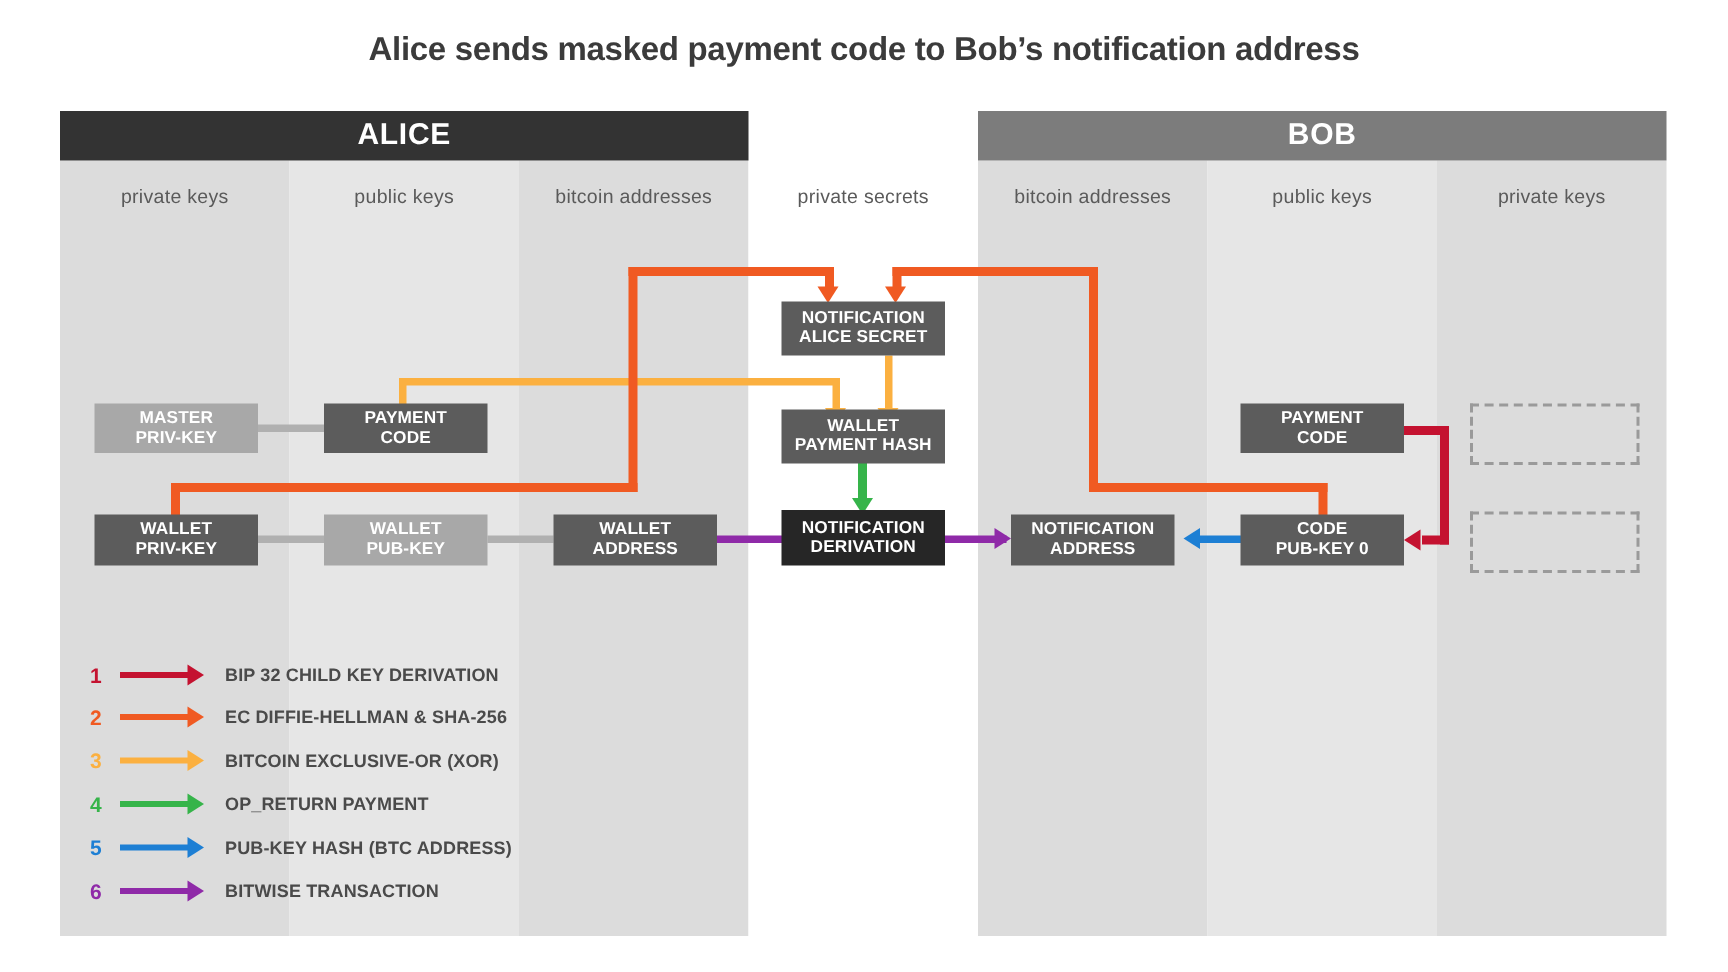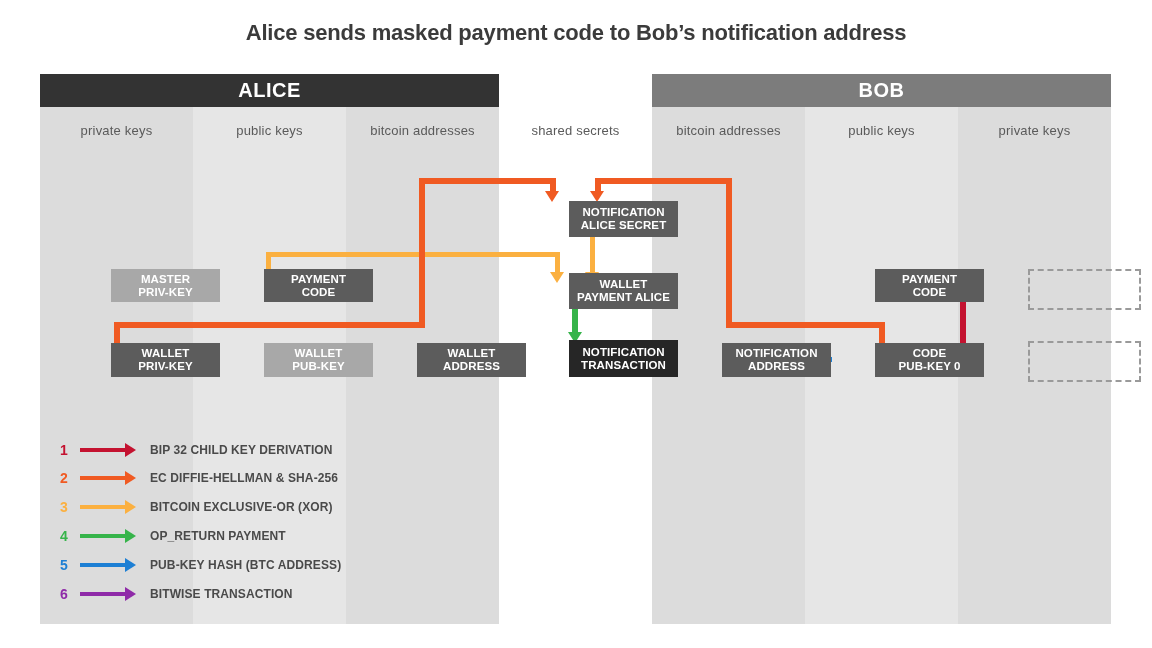--- a/index.html
+++ b/index.html
@@ -32,21 +32,21 @@
 
   
   .collabel{position:absolute;top:118px;height:24px;display:flex;
             align-items:center;justify-content:center;
             font-size:13px;color:#5a5a5a;width:153px;letter-spacing:0.2px;}
 
   
   .node{position:absolute;display:flex;flex-direction:column;
         align-items:center;justify-content:center;text-align:center;
         color:#ffffff;font-weight:bold;font-size:11.5px;line-height:13px;
-        letter-spacing:0.1px;z-index:6;margin-left:48px;}
+        letter-spacing:0.1px;z-index:6;}
   .node span{display:block;white-space:nowrap;}
   .node.dark{background:#5c5c5c;}
   .node.darker{background:#262626;}
   .node.light{background:#a8a8a8;}
   .node.ghost{background:transparent;border:2px dashed #9a9a9a;}
 
   
   .wire{position:absolute;z-index:4;}
   .gray{background:#b0b0b0;}
   .purple{background:#8f2aa8;}
@@ -85,21 +85,21 @@
   <div class="band c4"></div>
   <div class="band c5"></div>
   <div class="band c6"></div>
 
   <div class="party bob">BOB</div>
   <div class="party alice">ALICE</div>
 
   <div class="collabel" style="left:40px">private keys</div>
   <div class="collabel" style="left:193px">public keys</div>
   <div class="collabel" style="left:346px">bitcoin addresses</div>
-  <div class="collabel" style="left:499px">shared secrets</div>
+  <div class="collabel" style="left:499px">private secrets</div>
   <div class="collabel" style="left:652px">bitcoin addresses</div>
   <div class="collabel" style="left:805px">public keys</div>
   <div class="collabel" style="left:958px">private keys</div>
 
   <div class="wire gray" style="left:172px;top:283px;width:44px;height:5px"></div>
 
   <div class="wire gray" style="left:172px;top:357px;width:44px;height:5px"></div>
 
   <div class="wire gray" style="left:325px;top:357px;width:44px;height:5px"></div>
 
@@ -166,26 +166,26 @@
     <span>ADDRESS</span>
   </div>
 
   <div class="node dark" style="left:521px;top:201px;width:109px;height:36px">
     <span>NOTIFICATION</span>
     <span>ALICE SECRET</span>
   </div>
 
   <div class="node dark" style="left:521px;top:273px;width:109px;height:36px">
     <span>WALLET</span>
-    <span>PAYMENT ALICE</span>
+    <span>PAYMENT HASH</span>
   </div>
 
   <div class="node darker" style="left:521px;top:340px;width:109px;height:37px">
     <span>NOTIFICATION</span>
-    <span>TRANSACTION</span>
+    <span>DERIVATION</span>
   </div>
 
   <div class="node dark" style="left:674px;top:343px;width:109px;height:34px">
     <span>NOTIFICATION</span>
     <span>ADDRESS</span>
   </div>
 
   <div class="node dark" style="left:827px;top:269px;width:109px;height:33px">
     <span>PAYMENT</span>
     <span>CODE</span>

